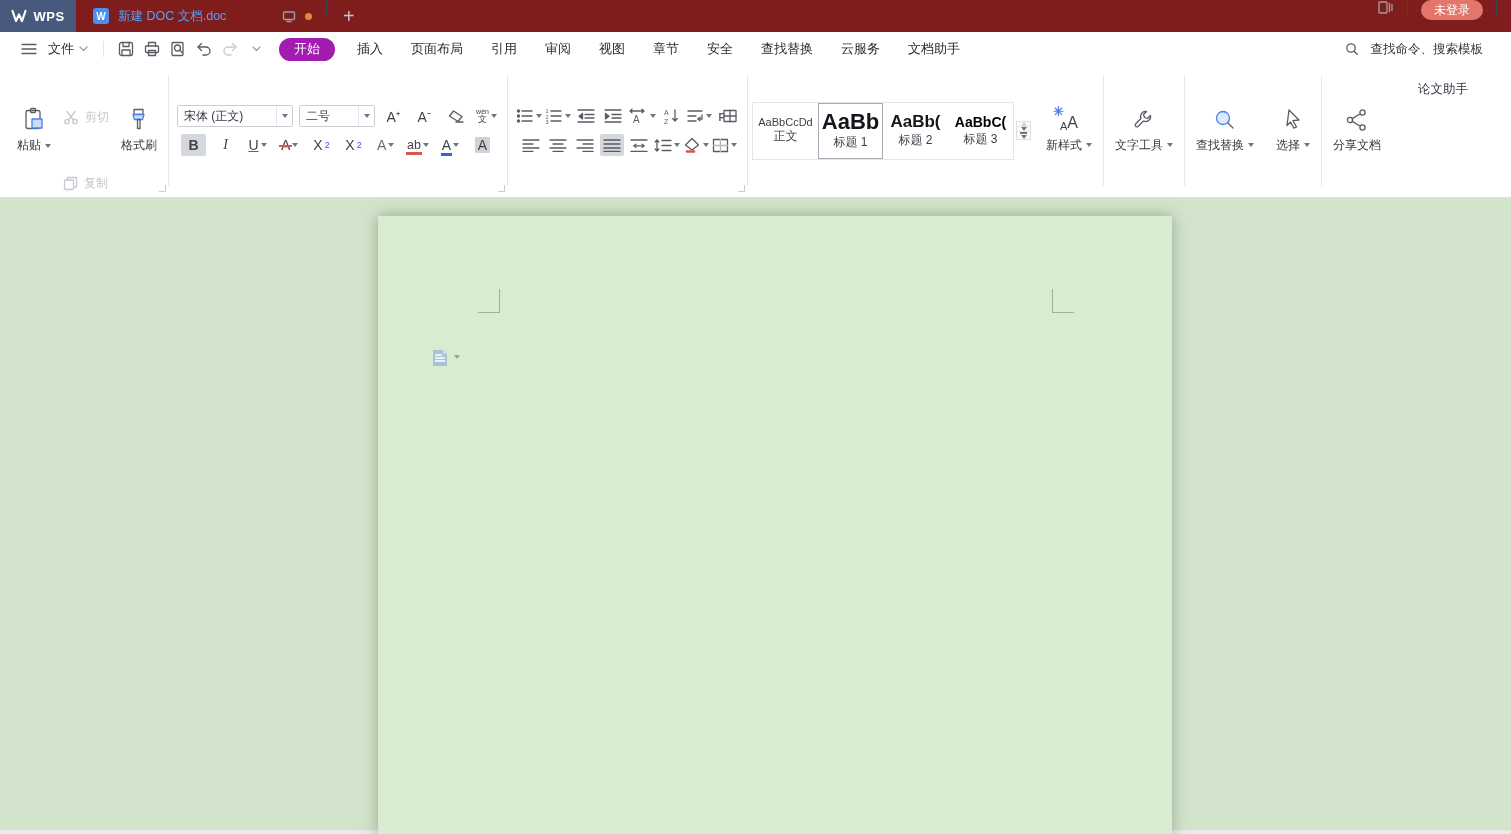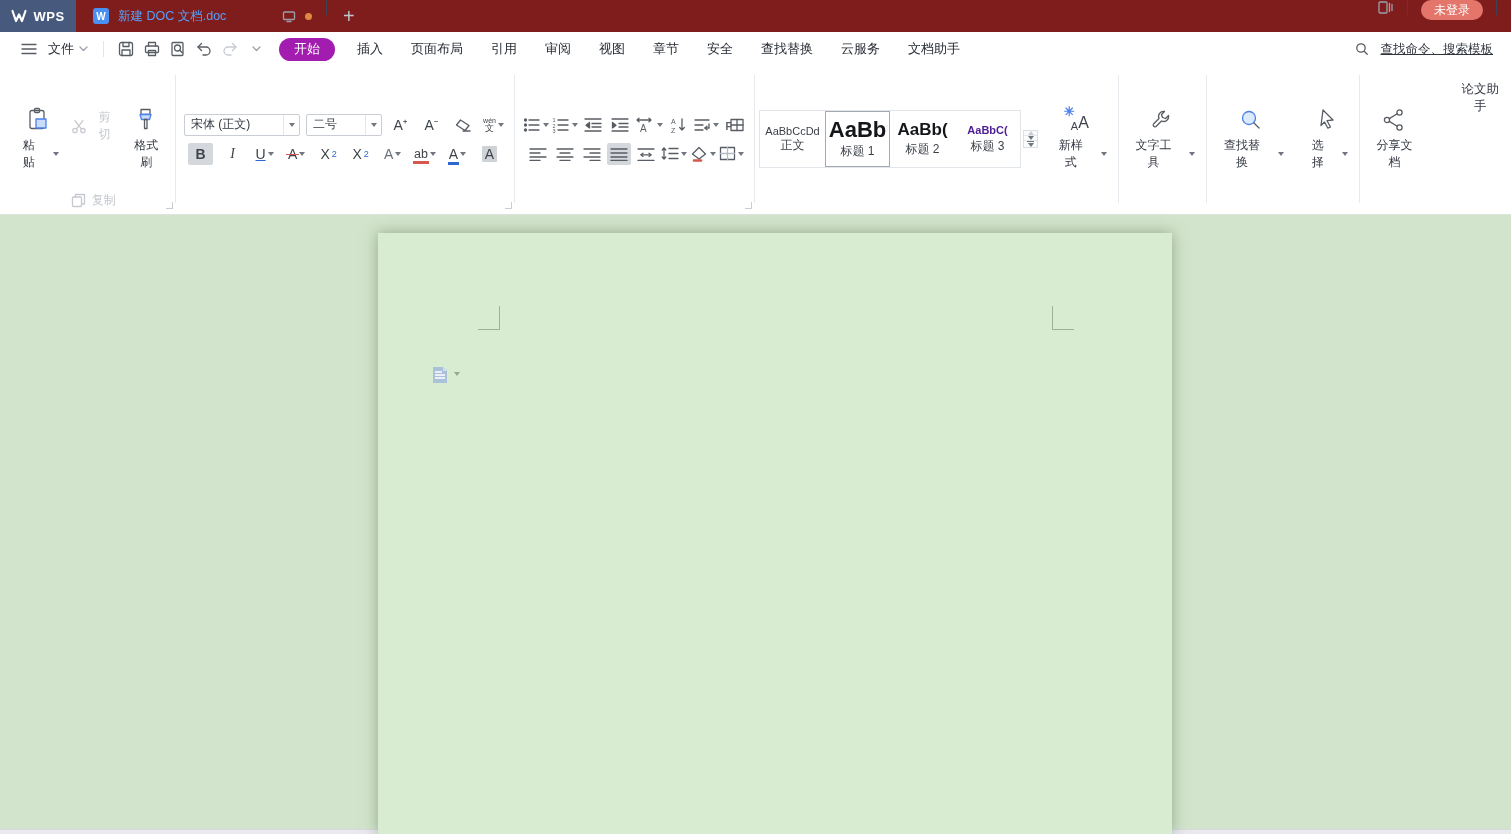--- a/index.html
+++ b/index.html
@@ -21,29 +21,29 @@
   .login-pill { background:#e4756b; color:#fff; border:none; border-radius:10px; height:20px; padding:0 13px; font-size:12px; margin:0 13px; cursor:pointer; }
   .tb-end-pad { width:14px; }
 
   
   .menubar { flex:0 0 34px; background:#fff; display:flex; align-items:center; padding-left:16px; position:relative; }
   .mi { background:none; border:none; width:26px; height:26px; display:flex; align-items:center; justify-content:center; cursor:pointer; }
   .file-btn { background:none; border:none; display:flex; align-items:center; gap:5px; font-size:13px; color:#2b303a; padding:0 6px; cursor:pointer; }
   .m-vsep { width:1px; height:16px; background:#e2e5ea; margin:0 9px; }
   .pill-tab { background:#a21caf; color:#fff; border:none; border-radius:12px; height:23px; padding:0 15px; font-size:13px; margin:0 8px 0 10px; cursor:pointer; }
   .rtab { background:none; border:none; font-size:13px; color:#262b34; padding:0 14px; height:34px; cursor:pointer; }
-  .mb-right { position:absolute; right:18px; top:0; height:34px; display:flex; align-items:center; gap:12px; font-size:12.5px; color:#30353d; cursor:pointer;text-decoration:underline; }
+  .mb-right { position:absolute; right:28px; top:0; height:34px; display:flex; align-items:center; gap:12px; font-size:12.5px; color:#30353d; cursor:pointer; }
 
   
   .ribbon { flex:0 0 71px; background:#fff; border-bottom:1px solid #dfe3dd; display:flex; align-items:stretch; padding:3px 6px 5px 6px; }
   .grp { position:relative; display:flex; align-items:center; }
   .gsep { width:1px; background:#e6e9ed; margin:6px 0; }
   .corner { position:absolute; right:2px; bottom:0px; width:7px; height:7px; border-right:1px solid #c9cdd3; border-bottom:1px solid #c9cdd3; }
   .big { display:flex; flex-direction:column; align-items:center; justify-content:center; gap:4px; background:none; border:none; font-size:12px; color:#333842; padding:2px 7px; cursor:pointer; }
-  .lblrow { display:flex; align-items:center; gap:12px; }
+  .lblrow { display:flex; align-items:center; gap:4px; }
   .cr { width:0; height:0; border-left:3.5px solid transparent; border-right:3.5px solid transparent; border-top:4px solid #707680; }
   .mini-col { display:flex; flex-direction:column; gap:9px; margin:0 5px; }
   .mini { display:flex; align-items:center; gap:6px; font-size:12px; background:none; border:none; cursor:default; }
   .mini.disabled { color:#c3c7cd;margin-top:40px; }
   .fcol { display:flex; flex-direction:column; justify-content:center; gap:7px; padding:0 8px; }
   .frow { display:flex; align-items:center; }
   .combo { height:22px; border:1px solid #c9cdd4; border-radius:2px; display:flex; align-items:center; justify-content:space-between; font-size:12px; color:#333842; padding:0 0 0 6px; background:#fff; cursor:pointer; }
   .combo .cbox { width:16px; height:20px; display:flex; align-items:center; justify-content:center; border-left:1px solid #e3e6ea; margin-left:6px; }
   .fbtn { min-width:25px; height:22px; display:flex; align-items:center; justify-content:center; background:none; border:none; font-size:14px; color:#3f444b; gap:2px; cursor:pointer; border-radius:2px; padding:0 2px; }
   .fbtn.pressed { background:#d4d7db; }
@@ -65,21 +65,21 @@
   .pbtn.pressed { background:#d4d7db; }
   .prow { display:flex; align-items:center; gap:3px; }
 
   
   .gallery { display:flex; align-items:stretch; border:1px solid #e2e5e9; height:58px; background:#fff; }
   .cell { width:65px; display:flex; flex-direction:column; align-items:center; justify-content:center; gap:0px; cursor:pointer; }
   .cell.selected { border:1px solid #a5aab2; box-shadow:0 0 0 1px #fff inset; }
   .prev0 { font-size:11px; color:#3a3f47; }
   .prev1 { font-size:22px; font-weight:bold; color:#14161a; line-height:1.1; }
   .prev2 { font-size:17px; font-weight:bold; color:#14161a; line-height:1.2; }
-  .prev3 { font-size:11px; font-weight:bold; color:#4c1d95; line-height:1.3; }
+  .prev3 { font-size:14px; font-weight:bold; color:#000000; line-height:1.3; }
   .cname { font-size:12px; color:#3a3f47; }
   .scrollcol { display:flex; flex-direction:column; width:15px; border:1px solid #dcdfe4; margin:1px 0 1px 2px; }
   .sbtn { flex:1; display:flex; align-items:center; justify-content:center; background:#fafbfc; border:none; border-bottom:1px solid #e4e7eb; cursor:pointer; flex-direction:column; gap:1px; }
   .sbtn:last-child { border-bottom:none; }
   .tri-up { width:0; height:0; border-left:3px solid transparent; border-right:3px solid transparent; border-bottom:4px solid #c9cdd3; }
   .tri-dn { width:0; height:0; border-left:3px solid transparent; border-right:3px solid transparent; border-top:4px solid #707680; }
   .mline { width:7px; height:1.5px; background:#707680; }
 
   .tool { display:flex; flex-direction:column; align-items:center; justify-content:center; gap:5px; padding:0 11px; font-size:12px; color:#333842; background:none; border:none; cursor:pointer; }
   .newstyle-ic { position:relative; font-size:13px; color:#3f444b; height:24px; display:flex; align-items:flex-end; }

